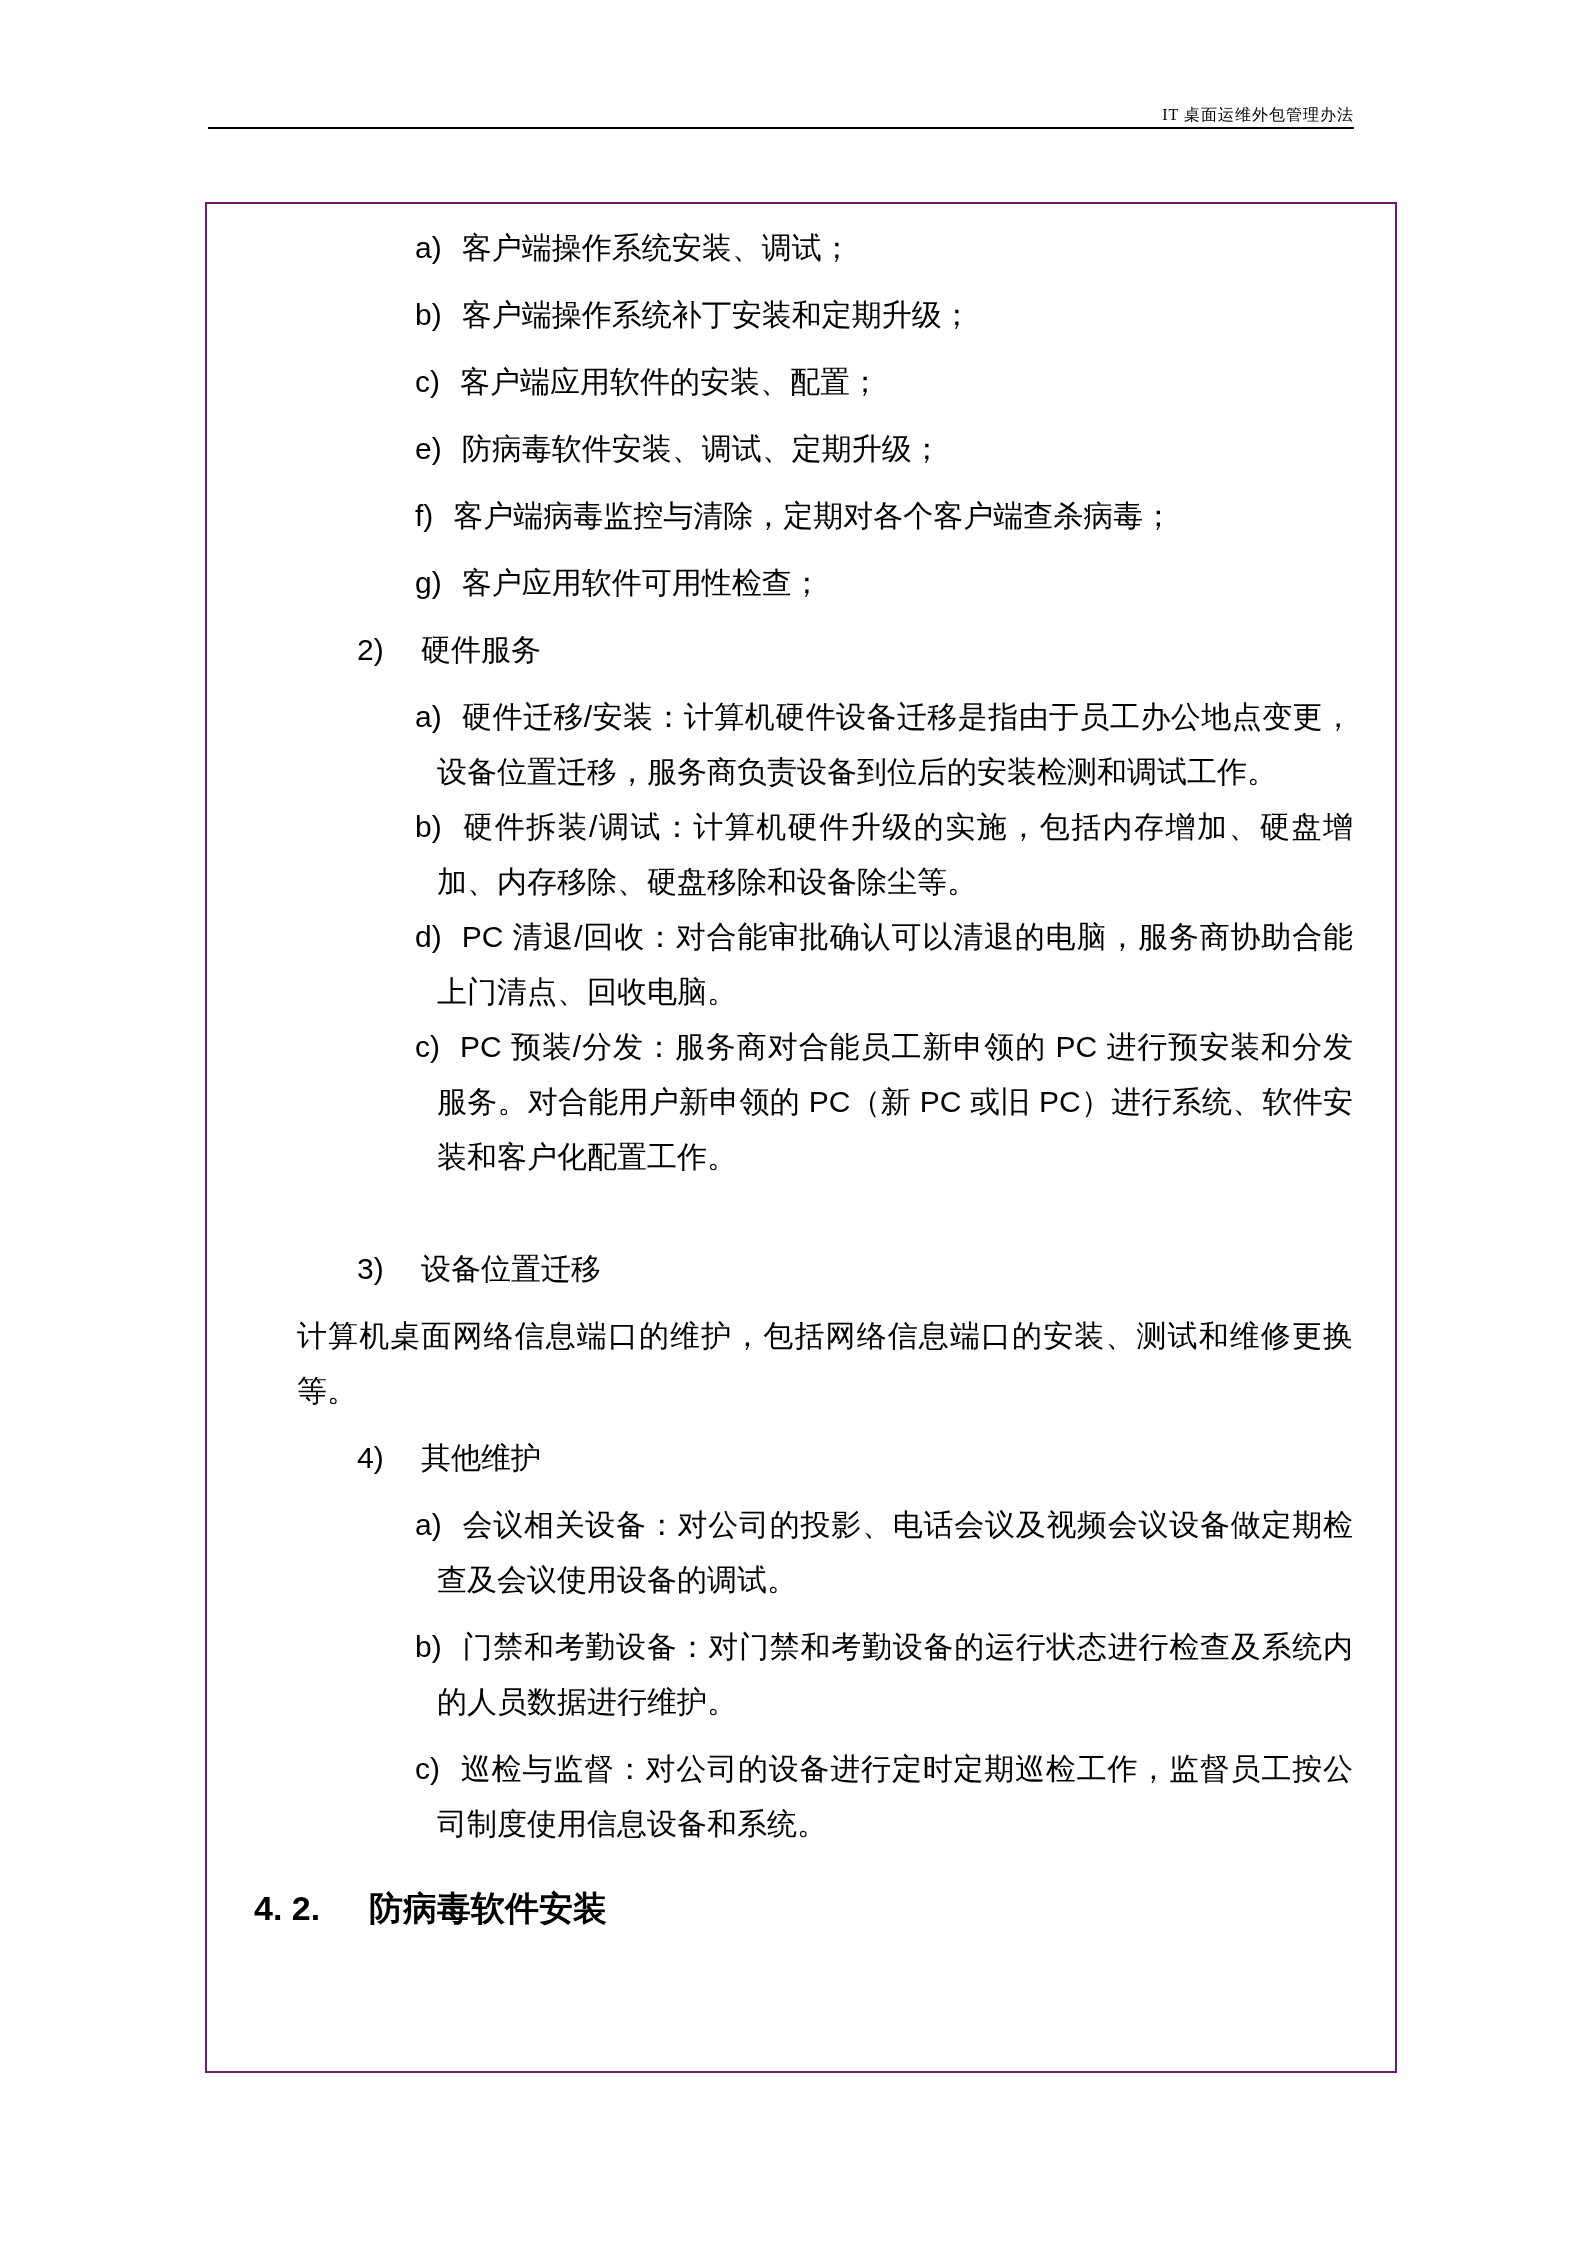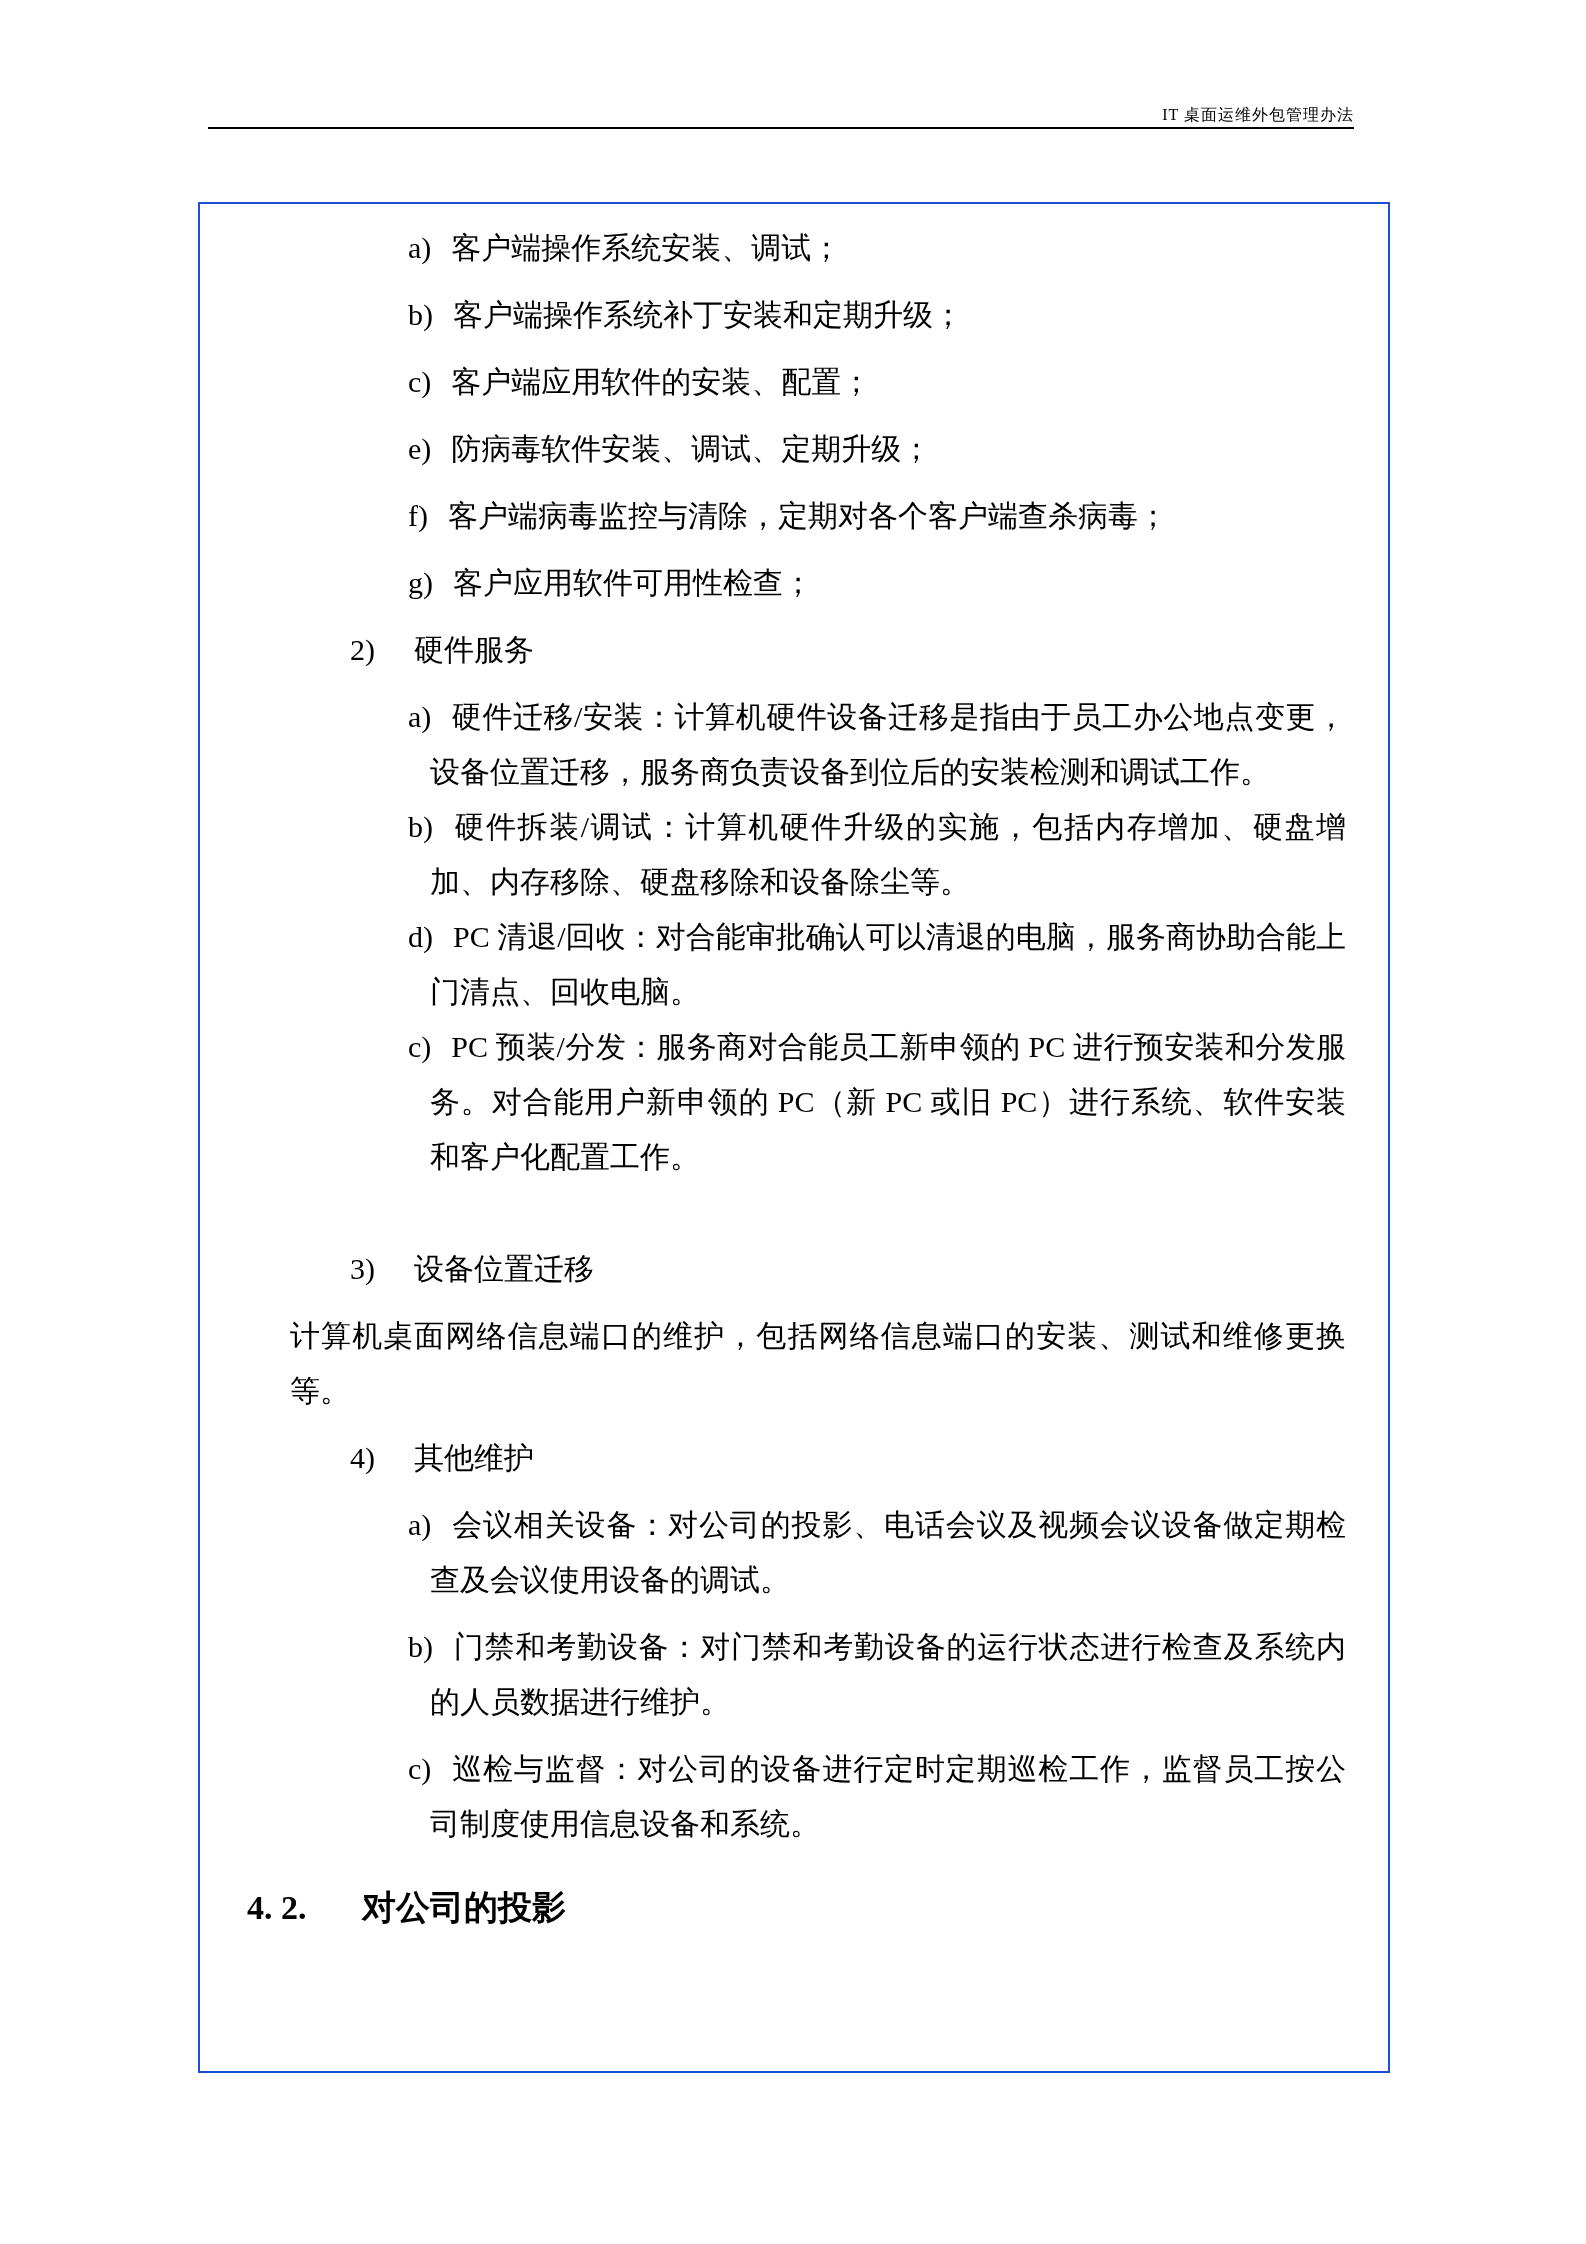--- a/index.html
+++ b/index.html
@@ -27,28 +27,27 @@
     font-family: "Liberation Serif", serif;
     font-size: 16px;
     letter-spacing: 1px;
     color: #000;
     white-space: nowrap;
   }
 
   
   .content-box {
     position: absolute;
-    left: 198px; top: 202px;
+    left: 205px; top: 202px;
     width: 1192px; height: 1871px;
-    border: 2px solid #1d4ed8;
+    border: 2px solid #701a75;
     box-sizing: border-box;
     padding: 16px 42px 0 0;
     font-size: 30px;
     line-height: 55px;
-    font-family: Liberation Serif, serif;
   }
 
   
   .li2 {
     margin-left: 230px;
     text-indent: -22px;
     text-align: justify;
   }
   .li2 .lbl { margin-right: 20px; }
   .list-spaced .li2 { margin-bottom: 12px; }
@@ -119,17 +118,17 @@
       <span class="num">4)</span><span>其他维护</span>
     </div>
 
     <div class="list-spaced">
         <div class="li2"><span class="lbl">a)</span><span>会议相关设备：对公司的投影、电话会议及视频会议设备做定期检查及会议使用设备的调试。</span></div>
         <div class="li2"><span class="lbl">b)</span><span>门禁和考勤设备：对门禁和考勤设备的运行状态进行检查及系统内的人员数据进行维护。</span></div>
         <div class="li2"><span class="lbl">c)</span><span>巡检与监督：对公司的设备进行定时定期巡检工作，监督员工按公司制度使用信息设备和系统。</span></div>
       </div>
 
     <div class="h42">
-      <span class="num">4. 2.</span><span>对公司的投影</span>
+      <span class="num">4. 2.</span><span>防病毒软件安装</span>
     </div>
 
   </div>
 </div>
 
 </body></html>

